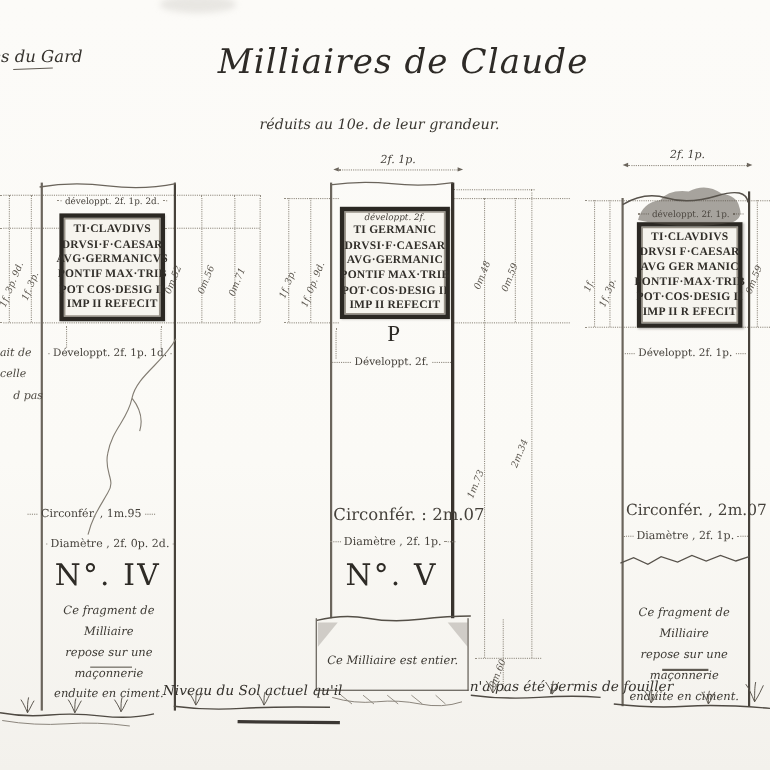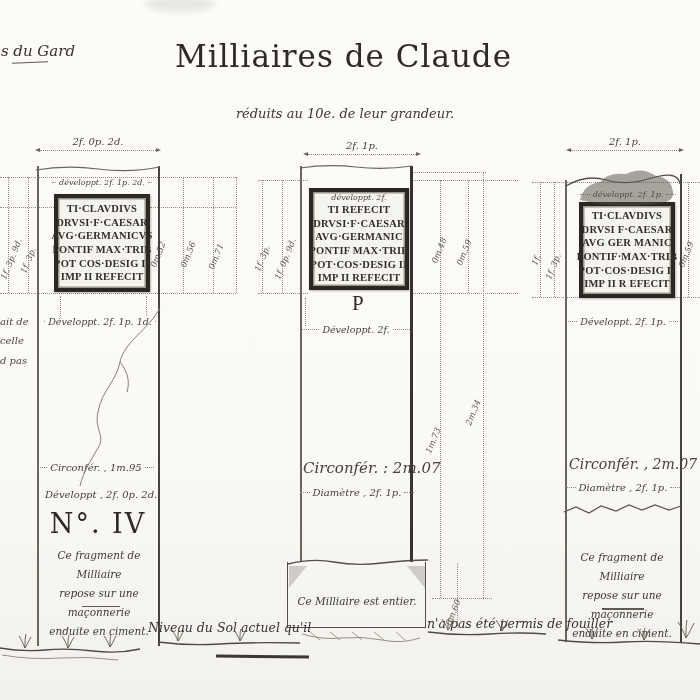--- a/index.html
+++ b/index.html
@@ -6,68 +6,60 @@
   .paper{position:relative;width:700px;height:700px;margin:0 auto;overflow:hidden;
     background:linear-gradient(180deg,#fcfbf8 0%,#fbfaf6 60%,#f3f1ec 100%);
     font-family:"DejaVu Serif",serif;color:#3b3833;}
   .abs{position:absolute;}
   .smudge{position:absolute;background:#d8d6d1;border-radius:50%;filter:blur(3px);opacity:.55;}
   .vdot{position:absolute;width:0;border-left:1px dotted #938d82;}
   .hdot{position:absolute;height:0;border-top:1px dotted #938d82;}
   .vsolid{position:absolute;}
   .leader{position:absolute;display:flex;align-items:center;}
   .leader .dots{flex:1;border-top:1px dotted #8f897f;height:0;}
-  .leader .llbl{font-style:italic;white-space:nowrap;margin:0 3px;color:#45413b;}
+  .leader .llbl{white-space:nowrap;margin:0 3px;color:#45413b;}
   .topdim{position:absolute;}
   .topdim .tlbl{text-align:center;font-style:italic;font-size:10px;color:#45413b;margin-bottom:1px;white-space:nowrap;}
   .topdim .tline{display:flex;align-items:center;}
   .topdim .dots{flex:1;border-top:1px dotted #8f897f;height:0;}
   .arr{width:0;height:0;border-style:solid;}
   .arr-l{border-width:2.5px 5px 2.5px 0;border-color:transparent #6b655c transparent transparent;}
   .arr-r{border-width:2.5px 0 2.5px 5px;border-color:transparent transparent transparent #6b655c;}
   .rlabel{position:absolute;font-size:8.5px;font-style:italic;color:#5a554d;white-space:nowrap;
     transform:rotate(-68deg);transform-origin:left center;}
   .plaque{position:absolute;box-sizing:border-box;background:#f6f4ee;border:4px solid #2b2823;
     box-shadow:inset 0 0 0 1.5px #9a948a,1px 1px 2px rgba(60,55,48,.35);
     display:flex;flex-direction:column;justify-content:center;align-items:center;}
   .pline{font-family:"Liberation Serif",serif;font-weight:bold;font-size:10.5px;line-height:13.6px;
     color:#312e29;white-space:nowrap;letter-spacing:.2px;}
   .pdev{font-size:8px;font-style:italic;color:#45413b;white-space:nowrap;margin-bottom:1px;}
   .colnum{position:absolute;text-align:center;font-size:27px;letter-spacing:2px;color:#2e2b26;}
   .note{position:absolute;text-align:center;font-style:italic;font-size:10.5px;line-height:19px;color:#3d3a34;}
   .gnote{position:absolute;font-style:italic;font-size:12.5px;color:#34312c;white-space:nowrap;}
   .frag{position:absolute;font-style:italic;font-size:10px;color:#4a463f;white-space:nowrap;}
   .uline{position:absolute;border-top:1.6px solid #5f5a52;}
-  .title{position:absolute;font-size:31px;letter-spacing:1px;color:#2e2b27;text-align:left;}
+  .title{position:absolute;font-style:italic;font-size:31px;letter-spacing:1px;color:#2e2b27;text-align:right;}
   .subtitle{position:absolute;font-style:italic;font-size:20px;color:#3a3731;text-align:center;}
   .scalenote{position:absolute;font-style:italic;font-size:13px;color:#3a3731;text-align:center;}
   .corner{position:absolute;font-style:italic;font-size:15px;color:#34312c;white-space:nowrap;}
   .sub-letter{position:absolute;font-family:"Liberation Serif",serif;font-size:21px;color:#2e2b26;}
   svg.overlay{position:absolute;left:0;top:0;pointer-events:none;}
 </style>
 </head>
 <body>
 
 <div class="paper">
 
   <div class="smudge" style="left:145px;top:-4px;width:70px;height:16px"></div>
 
   <div class="corner" style="left:-8px;top:42px">es du Gard</div>
   <div class="uline" style="left:12px;top:62px;width:36px;transform:rotate(-2deg)"></div>
   <div class="title" style="left:175px;top:38px;width:360px">Milliaires de Claude</div>
   <div class="scalenote" style="left:220px;top:106px;width:250px">réduits au 10e. de leur grandeur.</div>
 
-  <div class="topdim" style="left:35px;top:136px;width:126px">
-    <div class="tlbl">2f. 0p. 2d.</div>
-    <div class="tline">
-      <span class="arr arr-l"></span>
-      <span class="dots"></span>
-      <span class="arr arr-r"></span>
-    </div>
-  </div>
 
   <div class="hdot" style="left:0;top:177px;width:236px"></div>
   <div class="hdot" style="left:0;top:293px;width:236px"></div>
   <div class="hdot" style="left:0;top:207px;width:54px"></div>
   <div class="hdot" style="left:150px;top:207px;width:86px"></div>
   <div class="vdot" style="left:8px;top:177px;height:116px"></div>
   <div class="vdot" style="left:28px;top:177px;height:116px"></div>
   <div class="vdot" style="left:183px;top:177px;height:116px"></div>
   <div class="vdot" style="left:213px;top:177px;height:116px"></div>
   <div class="vdot" style="left:236px;top:177px;height:116px"></div>
@@ -96,43 +88,43 @@
   </div>
 
   <div class="vdot" style="left:60px;top:296px;height:20px"></div>
   <div class="vdot" style="left:146px;top:296px;height:20px"></div>
   <div class="leader" style="left:44px;top:316px;width:112px;font-size:9.5px">
     <span class="dots"></span>
     <span class="llbl">Développt. 2f. 1p. 1d.</span>
     <span class="dots"></span>
   </div>
 
-  <div class="leader" style="left:38px;top:462px;width:116px;font-size:10px">
+  <div class="leader" style="left:25px;top:462px;width:116px;font-size:10px">
     <span class="dots"></span>
     <span class="llbl">Circonfér. , 1m.95</span>
     <span class="dots"></span>
   </div>
   <div class="leader" style="left:42px;top:489px;width:116px;font-size:10px">
     <span class="dots"></span>
-    <span class="llbl">Développt , 2f. 0p. 2d.</span>
+    <span class="llbl">Diamètre , 2f. 0p. 2d.</span>
     <span class="dots"></span>
   </div>
 
   <div class="colnum" style="left:48px;top:508px;width:100px">N°. IV</div>
 
   <div class="note" style="left:36px;top:546px;width:126px">
     <div>Ce fragment de Milliaire</div>
     <div>repose sur une maçonnerie</div>
     <div>enduite en ciment.</div>
   </div>
   <div class="uline" style="left:82px;top:606px;width:38px"></div>
 
   <div class="frag" style="left:0;top:316px">ait de</div>
   <div class="frag" style="left:0;top:335px">celle</div>
-  <div class="frag" style="left:0;top:355px">d pas</div>
+  <div class="frag" style="left:12px;top:355px">d pas</div>
 
   <div class="topdim" style="left:303px;top:140px;width:118px">
     <div class="tlbl">2f. 1p.</div>
     <div class="tline">
       <span class="arr arr-l"></span>
       <span class="dots"></span>
       <span class="arr arr-r"></span>
     </div>
   </div>
 
@@ -152,21 +144,21 @@
   <div class="rlabel" style="left:434px;top:258px">0m.48</div>
   <div class="rlabel" style="left:459px;top:260px">0m.59</div>
   <div class="rlabel" style="left:428px;top:448px">1m.73</div>
   <div class="rlabel" style="left:468px;top:420px">2m.34</div>
 
   <div class="vsolid" style="left:300px;top:166px;width:1.6px;height:396px;background:#6b655c"></div>
   <div class="vsolid" style="left:410px;top:166px;width:2.5px;height:396px;background:#38332d"></div>
 
   <div class="plaque" style="left:309px;top:188px;width:100px;height:102px">
     <div class="pdev">développt. 2f.</div>
-    <div class="pline">TI REFECIT</div>
+    <div class="pline">TI GERMANIC</div>
     <div class="pline">DRVSI·F·CAESAR</div>
     <div class="pline">AVG·GERMANIC</div>
     <div class="pline">PONTIF MAX·TRIB</div>
     <div class="pline">POT·COS·DESIG II</div>
     <div class="pline">IMP II REFECIT</div>
   </div>
   <div class="sub-letter" style="left:352px;top:291px">P</div>
 
   <div class="vdot" style="left:305px;top:298px;height:28px"></div>
   <div class="leader" style="left:302px;top:324px;width:108px;font-size:9.5px">
@@ -179,20 +171,21 @@
     <span class="dots"></span>
     <span class="llbl">Circonfér. : 2m.07</span>
     <span class="dots"></span>
   </div>
   <div class="leader" style="left:300px;top:487px;width:114px;font-size:10px">
     <span class="dots"></span>
     <span class="llbl">Diamètre , 2f. 1p.</span>
     <span class="dots"></span>
   </div>
 
+  <div class="colnum" style="left:306px;top:508px;width:100px">N°. V</div>
 
   <div class="abs" style="left:287px;top:562px;width:139px;height:66px;border:1.6px solid #544f47;border-top:none;box-sizing:border-box"></div>
   <div class="note" style="left:292px;top:592px;width:130px">
     <div>Ce Milliaire est entier.</div>
   </div>
   <div class="vdot" style="left:457px;top:563px;height:65px"></div>
   <div class="rlabel" style="left:448px;top:620px">0m.60</div>
 
   <div class="topdim" style="left:566px;top:136px;width:118px">
     <div class="tlbl">2f. 1p.</div>

